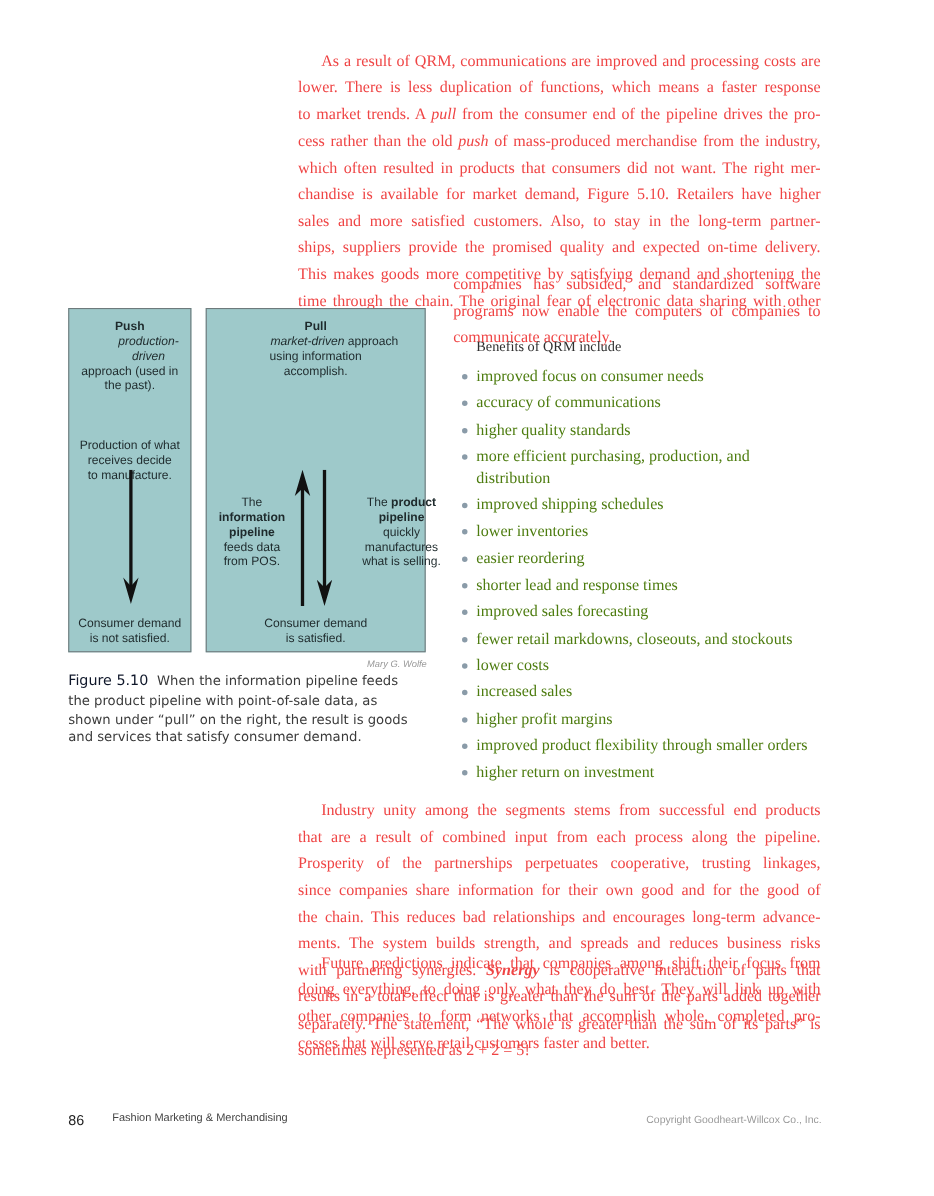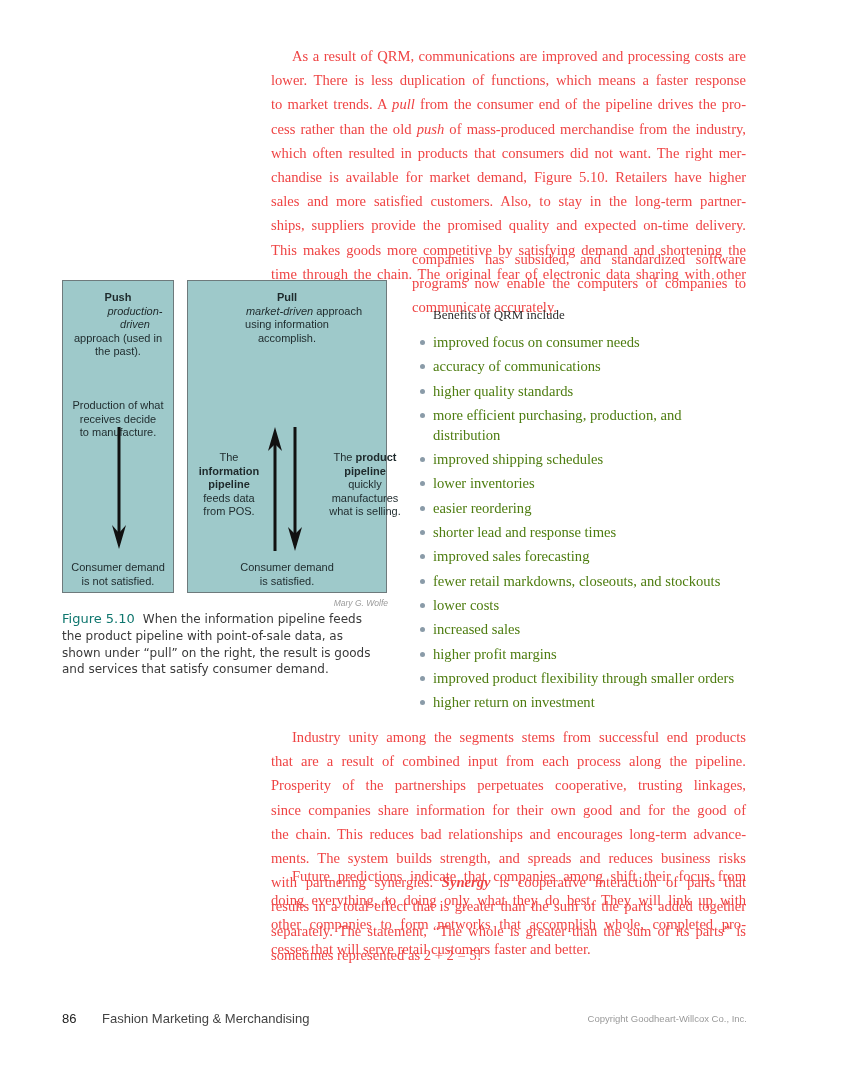--- a/index.html
+++ b/index.html
@@ -24,25 +24,25 @@
   
   .fig-box { position: absolute; background: #9ec9ca; border: 1px solid #6e7a7c; box-sizing: border-box; font-family: "Liberation Sans", sans-serif; font-size: 11px; color: #1e2a2c; text-align: center; line-height: 13.5px; }
   #push-box { left: 62px; top: 280px; width: 112px; height: 313px; }
   #pull-box { left: 187px; top: 280px; width: 200px; height: 313px; }
   .fig-box .t { position: absolute; left: 0; right: 0; }
   .bold { font-weight: bold; }
   .ital { font-style: italic; padding-left: 34px; }
 
   #fig-credit { position: absolute; left: 300px; top: 598px; width: 88px; text-align: right; font-family: "Liberation Sans", sans-serif; font-style: italic; font-size: 8.5px; color: #9a9a9a; }
   #fig-caption { position: absolute; left: 62px; top: 611px; width: 320px; font-family: "DejaVu Sans", sans-serif; font-size: 12px; line-height: 16.8px; color: #3a3a3a; }
-  #fig-caption .fig-label { color: #0f766e; font-size: 13px; margin-right: 8px; }
+  #fig-caption .fig-label { color: #0f172a; font-size: 13px; margin-right: 8px; }
 
   
   #page-number { position: absolute; left: 62px; top: 1011px; font-family: "Liberation Sans", sans-serif; font-weight: normal; font-size: 13px; color: #222; }
-  #book-title { position: absolute; left: 102px; top: 1011px; font-family: "Liberation Sans", sans-serif; font-size: 13px; color: #444; }
+  #book-title { position: absolute; left: 102px; top: 1011px; font-family: "Liberation Sans", sans-serif; font-size: 10px; color: #444; }
   #copyright { position: absolute; right: 102px; top: 1013px; font-family: "Liberation Sans", sans-serif; font-size: 9.5px; color: #9a9a9a; }
 </style>
 </head>
 <body>
 
 <div id="para1" class="body-text">
     <span class="line indent">As a result of QRM, communications are improved and processing costs are</span>
     <span class="line">lower. There is less duplication of functions, which means a faster response</span>
     <span class="line">to market trends. A <em>pull</em> from the consumer end of the pipeline drives the pro-</span>
     <span class="line">cess rather than the old <em>push</em> of mass-produced merchandise from the industry,</span>

